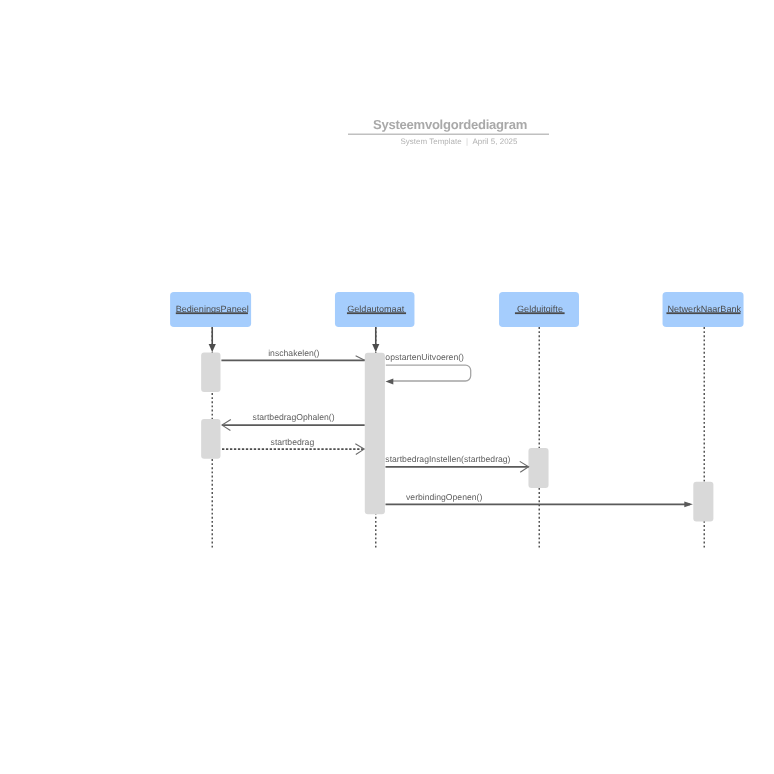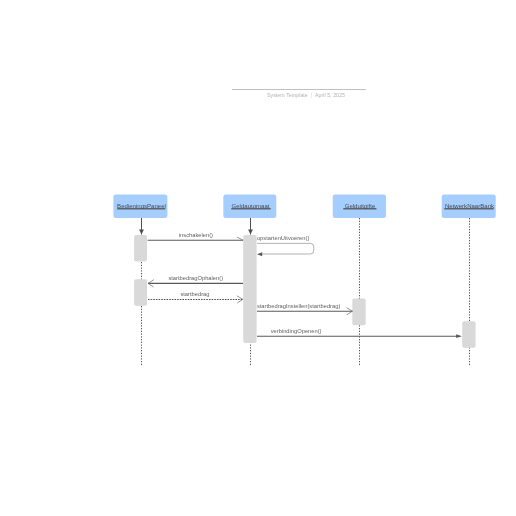--- a/index.html
+++ b/index.html
@@ -10,20 +10,21 @@
   #sub{position:absolute;left:236px;top:92.3px;width:140px;text-align:center;font-size:5.3px;color:#b2b2b2;letter-spacing:0.02px;white-space:nowrap;}
   #sub .sep{color:#d2d2d2;padding:0 2.9px;}
   svg#diagram{position:absolute;left:0;top:0;width:516px;height:516px;}
   .ll-label{font-size:6.05px;fill:#4a4a4a;text-anchor:middle;}
   .msg-label{font-size:5.75px;fill:#5f5f5f;}
 </style>
 </head>
 <body>
 
 <div id="canvas">
+  <div id="title">Systeemvolgordediagram</div>
   <div id="rule"></div>
   <div id="sub"><span>System Template</span><span class="sep">|</span><span>April 5, 2025</span></div>
 
   <svg id="diagram" viewBox="0 0 516 516">
 
     <g>
       <line x1="141.5" y1="218" x2="141.5" y2="365.2" stroke="#555" stroke-width="1" stroke-dasharray="1.3 1.45"></line>
       <line x1="250.5" y1="218" x2="250.5" y2="365.2" stroke="#555" stroke-width="1" stroke-dasharray="1.3 1.45"></line>
       <line x1="359.5" y1="218" x2="359.5" y2="365.2" stroke="#555" stroke-width="1" stroke-dasharray="1.3 1.45"></line>
       <line x1="469.5" y1="218" x2="469.5" y2="365.2" stroke="#555" stroke-width="1" stroke-dasharray="1.3 1.45"></line>

